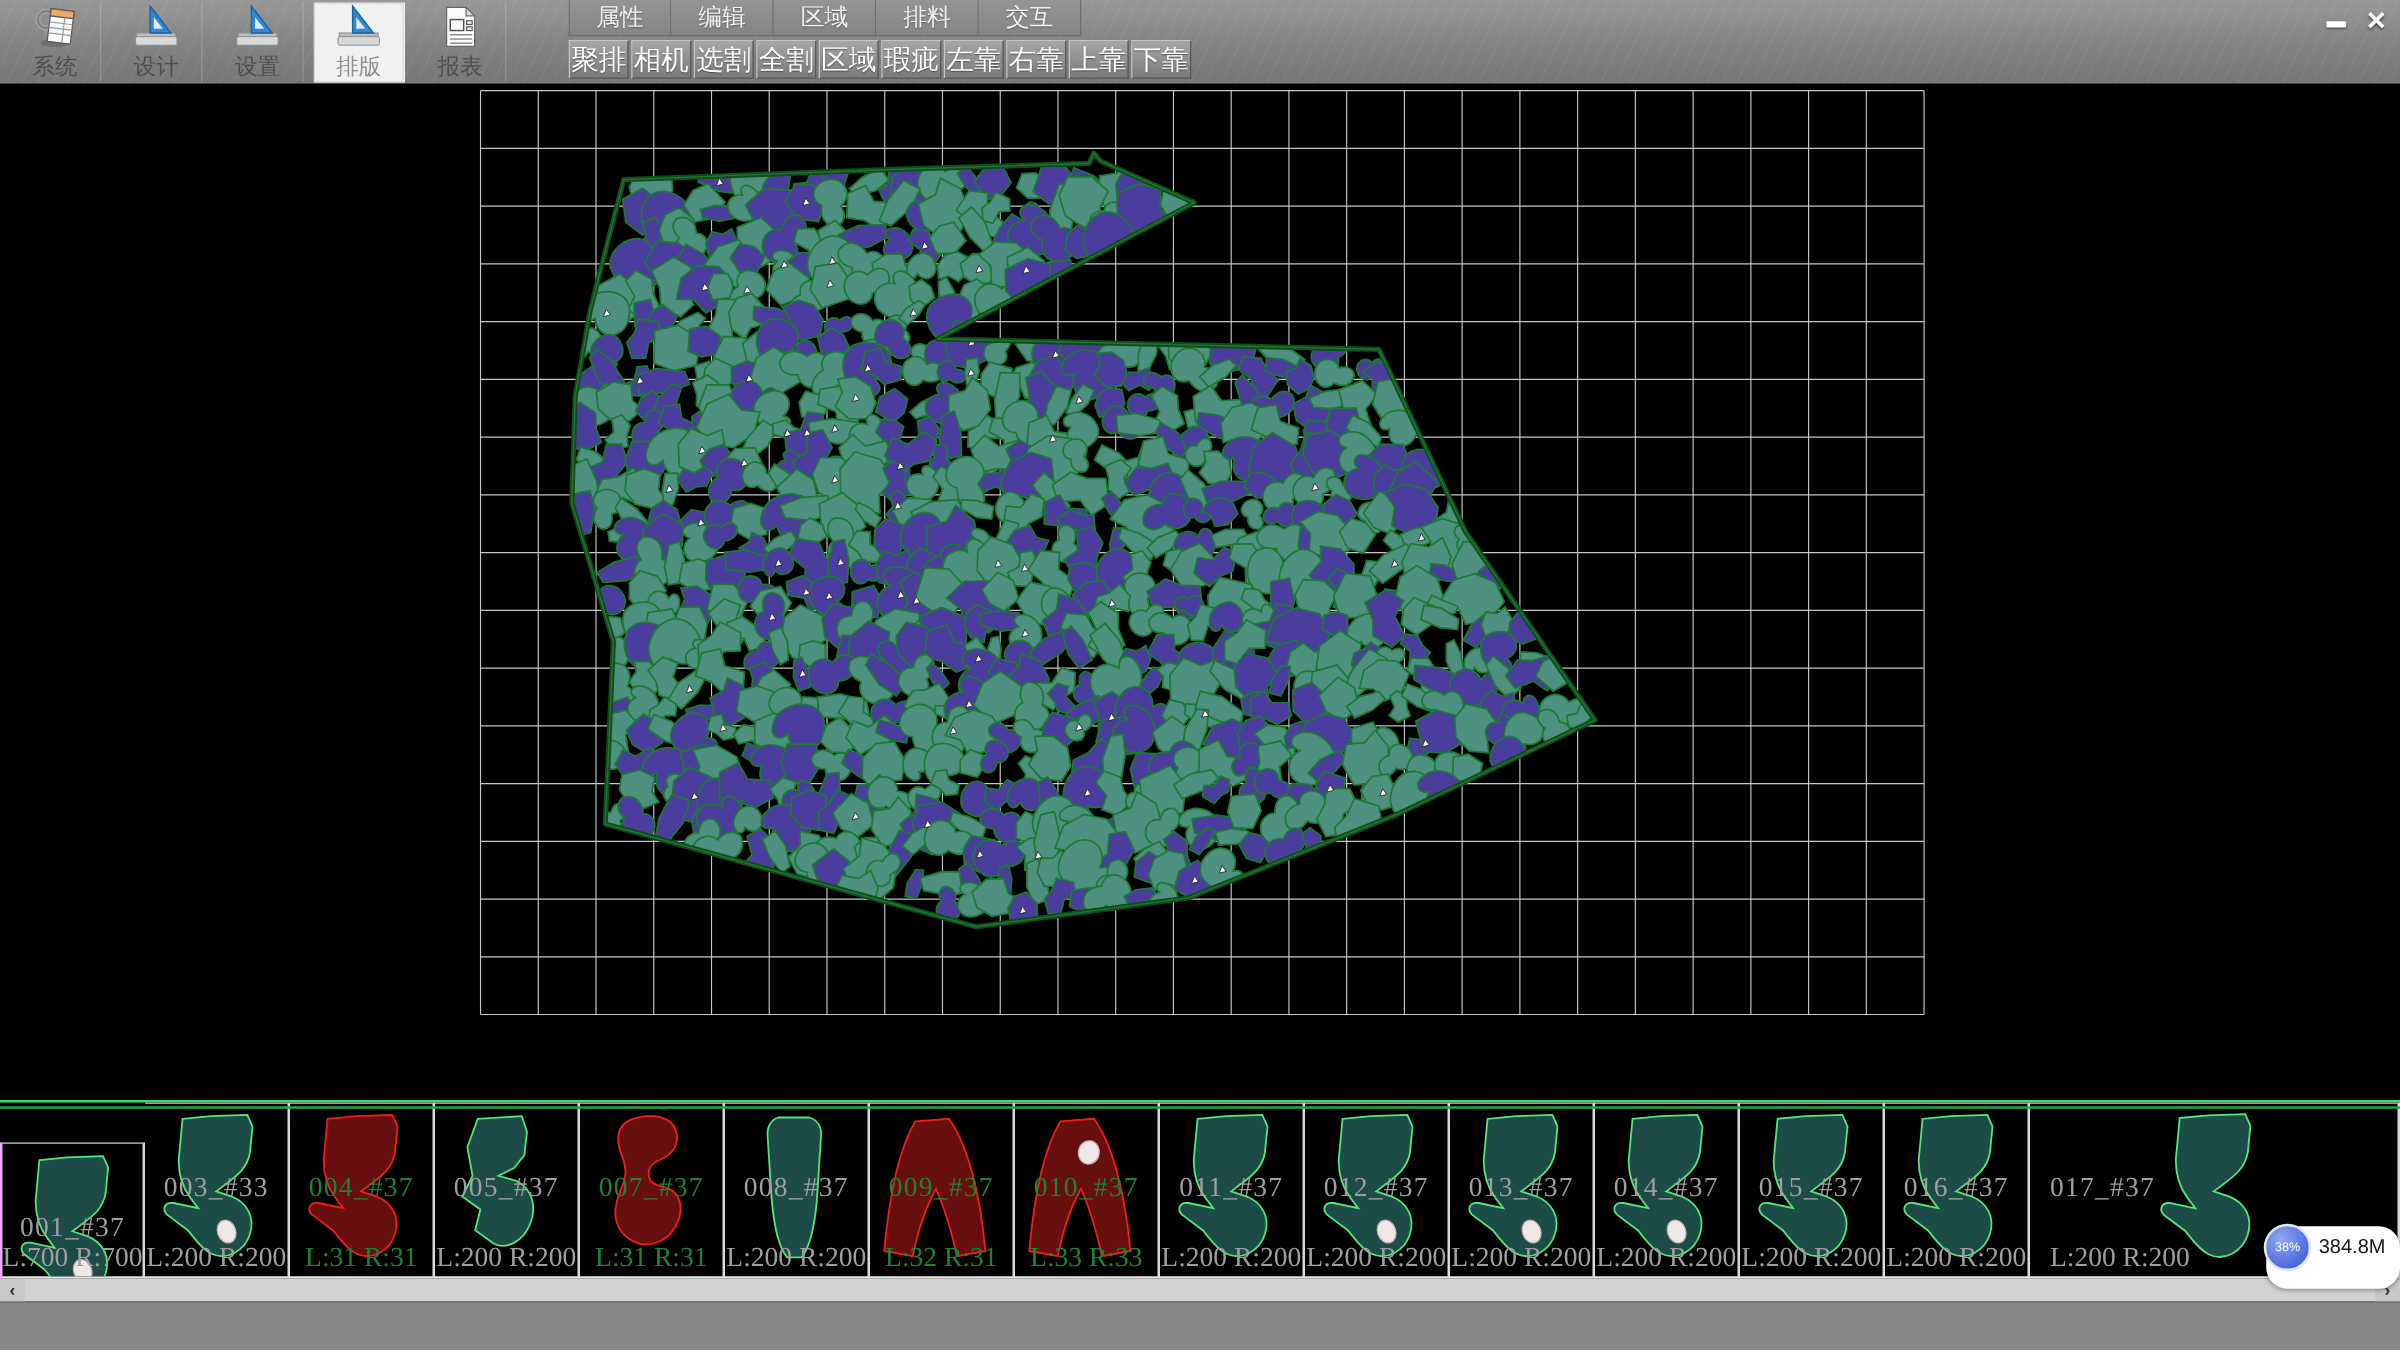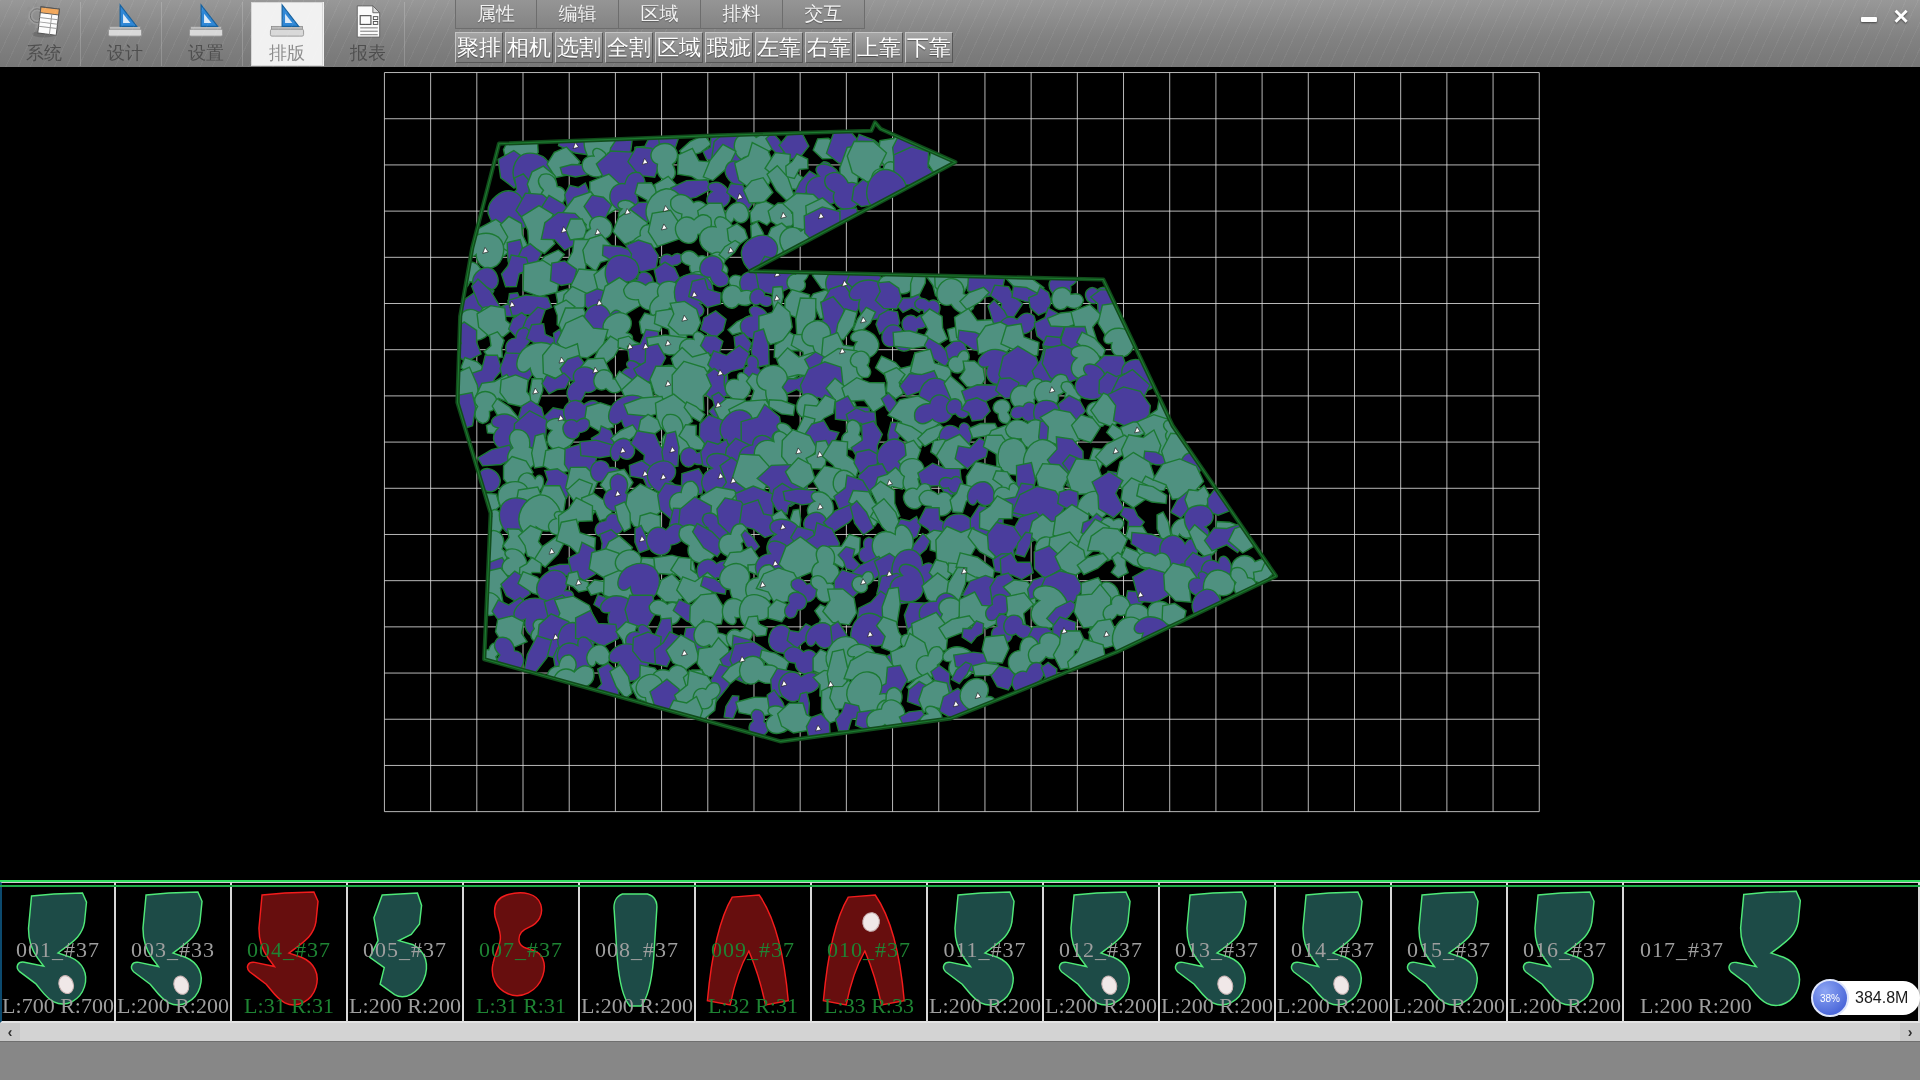--- a/index.html
+++ b/index.html
@@ -25,35 +25,35 @@
   .close-x{font-size:26px;font-weight:bold;line-height:1;text-shadow:0 1px 2px rgba(0,0,0,.5);}
 
   
   .canvas-area{position:relative;height:813px;background:#000;overflow:hidden;}
   .canvas-area svg{position:absolute;left:0;top:0;}
 
   
   .thumbstrip{position:relative;height:143px;background:#000;display:flex;box-sizing:border-box;border-top:2px solid #32e061;}
   .thumbstrip::before{content:"";position:absolute;top:3px;left:0;right:0;height:2px;background:#1fa947;z-index:4;}
   .thumb-cell{position:relative;flex:0 0 116px;box-sizing:border-box;border-right:2px solid #d9d9d9;border-top:1px solid #cfcfcf;border-bottom:2px solid #e3e3e3;overflow:hidden;background:#000;}
-  .thumb-cell:first-child{border-left:2px solid #0c4a6e;}
+  .thumb-cell:first-child{border-left:2px solid #f0abfc;margin-top:32px;}
   .thumb-cell svg{position:absolute;left:0;top:2px;width:100%;height:132px;}
   .thumb-label{position:absolute;top:54px;left:0;width:100%;text-align:center;font-family:"Liberation Serif",serif;font-size:22px;letter-spacing:1px;color:#9f9f9f;z-index:2;}
   .thumb-lr{position:absolute;bottom:2px;left:0;width:100%;text-align:center;font-family:"Liberation Serif",serif;font-size:22px;color:#9f9f9f;z-index:2;white-space:nowrap;}
   .thumb-cell.red .thumb-label,.thumb-cell.red .thumb-lr{color:#1e8433;}
   .thumb-cell.partial .thumb-label,.thumb-cell.partial .thumb-lr{text-align:left;padding-left:16px;}
 
   
   .hscroll{height:18px;background:#d3d3d3;display:flex;align-items:stretch;}
   .hs-btn{width:20px;display:flex;align-items:center;justify-content:center;color:#2e2e2e;font-size:14px;font-weight:bold;background:#c9c9c9;}
   .hs-track{flex:1;}
   .statusbar{height:39px;background:#878787;border-top:1px solid #6f6f6f;}
 
   
-  .badge{position:absolute;left:1813px;top:981px;height:34px;background:#fff;border-radius:17px;display:flex;align-items:center;padding:0 12px 0 42px;box-shadow:0 1px 4px rgba(0,0,0,.4);font-size:16px;color:#1b1b1b;z-index:10;}
+  .badge{position:absolute;left:1813px;top:981px;height:34px;background:#fff;border-radius:17px;display:flex;align-items:center;padding:0 12px 16px 42px;box-shadow:0 1px 4px rgba(0,0,0,.4);font-size:16px;color:#1b1b1b;z-index:10;}
   .badge-circle{position:absolute;left:-2px;top:-2px;width:38px;height:38px;border-radius:50%;background:radial-gradient(circle at 35% 30%,#8ea6f4,#4d69da 72%);border:2px solid #dfe6fb;box-sizing:border-box;display:flex;align-items:center;justify-content:center;color:#fff;font-size:10px;}
 </style>
 </head>
 <body>
 
 <div class="app">
 
   <header class="toolbar">
     <div class="apps">
       <div class="app-btn">

